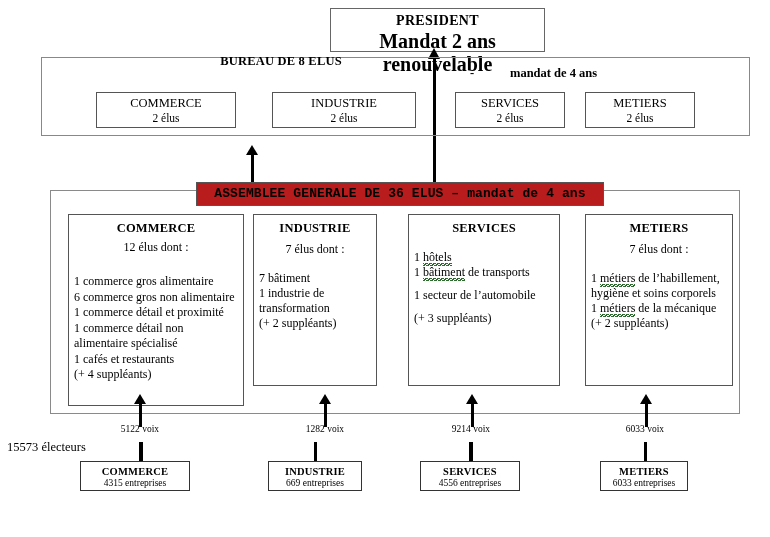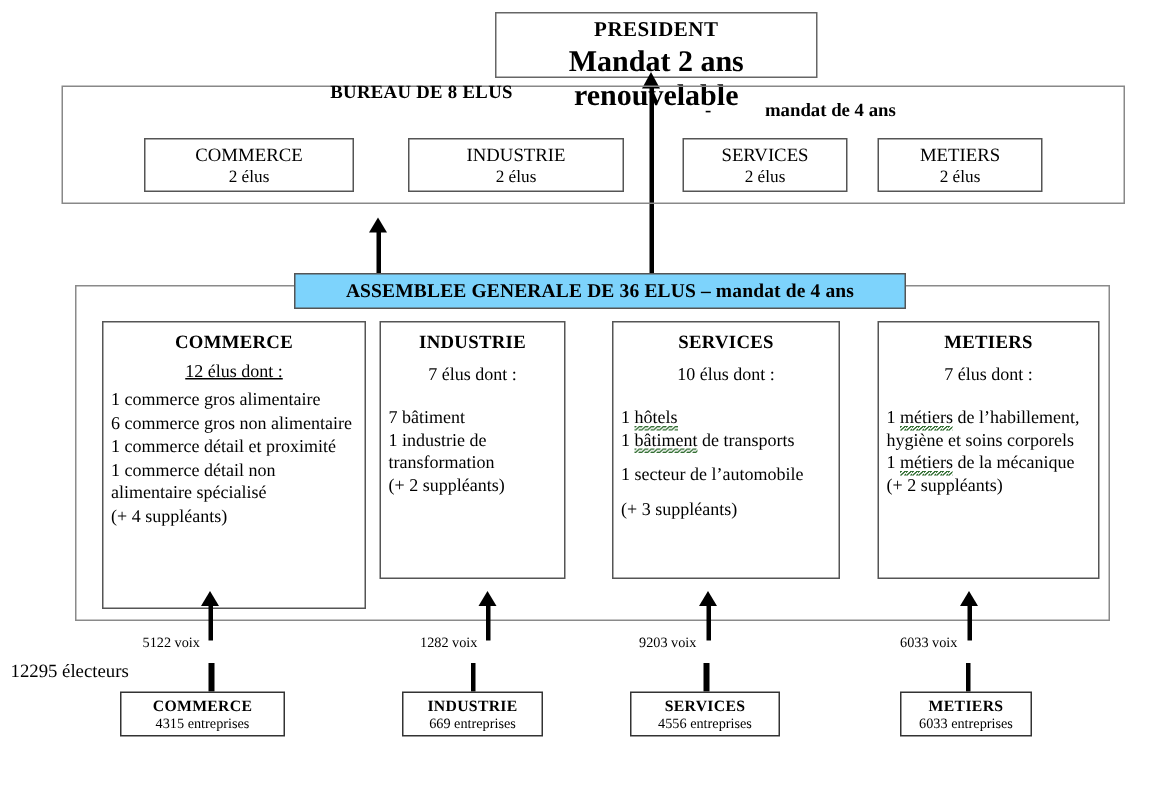--- a/index.html
+++ b/index.html
@@ -37,39 +37,39 @@
   #bc-0{left:96px;width:140px;}
   #bc-1{left:272px;width:144px;}
   #bc-2{left:455px;width:110px;}
   #bc-3{left:585px;width:110px;}
   .bureau-cell .t1{font-size:12.5px;margin-top:3px;}
   .bureau-cell .t2{font-size:11.5px;margin-top:1px;}
 
   
   #assemblee{
     left:196px;top:182px;width:408px;height:24px;
-    border:1px solid #555;background:#7dd3fc;z-index:5;
+    border:1px solid #555;background:#b91c1c;z-index:5;font-family:Liberation Mono, monospace;
   }
   #assemblee .t{font-weight:bold;font-size:13px;line-height:22px;letter-spacing:.1px;}
 
   
   #lower-outer{left:50px;top:190px;width:690px;height:224px;border:1px solid #8a8a8a;}
 
   
   .college{border:1px solid #555;top:214px;background:#fff;}
   #col-0{left:68px;width:176px;height:192px;}
   #col-1{left:253px;width:124px;height:172px;}
   #col-2{left:408px;width:152px;height:172px;}
   #col-3{left:585px;width:148px;height:172px;}
 
   .college .head{font-weight:bold;font-size:12.5px;text-align:center;margin-top:6px;letter-spacing:.2px;}
   .college .sub{font-size:12px;text-align:center;margin-top:6px;}
   .college .lines{font-size:12px;line-height:15px;padding:0 5px;margin-top:8px;}
-  #col-0 .sub{margin-top:4px;text-decoration:underline;}
-  #col-0 .lines{margin-top:4px;line-height:15.5px;}
+  #col-0 .sub{margin-top:4px;}
+  #col-0 .lines{margin-top:19px;line-height:15.5px;}
   #col-1 .lines{margin-top:14px;}
   #col-2 .lines{margin-top:14px;}
   #col-3 .lines{margin-top:14px;}
   .college .lines div{white-space:normal;}
   .spacer{height:8px;}
 
   
   .sq{
     background-image:
       repeating-linear-gradient(135deg,#2e6b2e 0 1px,transparent 1px 2px);
@@ -77,21 +77,21 @@
     background-size:4px 3px;
     background-position:0 100%;
     padding-bottom:2px;
   }
 
   
   .vline{position:absolute;background:#000;}
   .arrow-up{position:absolute;width:0;height:0;border-left:6px solid transparent;border-right:6px solid transparent;}
 
   
-  .voix{position:absolute;font-size:9.5px;width:90px;}
+  .voix{position:absolute;font-size:9.5px;text-align:center;width:90px;}
   #electeurs{position:absolute;left:7px;top:440px;font-size:12.5px;}
 
   .bottom-box{border:1px solid #333;height:30px;top:461px;}
   #bb-0{left:80px;width:110px;}
   #bb-1{left:268px;width:94px;}
   #bb-2{left:420px;width:100px;}
   #bb-3{left:600px;width:88px;}
   .bottom-box .n{font-weight:bold;font-size:10.5px;margin-top:4px;text-align:center;letter-spacing:.2px;}
   .bottom-box .e{font-size:9.5px;text-align:center;margin-top:1px;}
 </style>
@@ -140,37 +140,37 @@
   </div>
 
   <div class="box college" id="col-0">
     <div class="head">COMMERCE</div>
     <div class="sub">12 élus dont :</div>
     <div class="lines">
       <div>1 commerce gros alimentaire</div>
       <div>6 commerce gros non alimentaire</div>
       <div>1 commerce détail et proximité</div>
       <div>1 commerce détail non alimentaire spécialisé</div>
+      <div>1 cafés et restaurants</div>
       <div>(+ 4 suppléants)</div>
     </div>
   </div>
 
   <div class="box college" id="col-1">
     <div class="head">INDUSTRIE</div>
     <div class="sub">7 élus dont :</div>
     <div class="lines">
       <div>7 bâtiment</div>
       <div>1 industrie de transformation</div>
       <div>(+ 2 suppléants)</div>
     </div>
   </div>
 
   <div class="box college" id="col-2">
     <div class="head">SERVICES</div>
-    <div class="sub">10 élus dont :</div>
     <div class="lines">
       <div>1 <span class="sq">hôtels</span></div>
       <div>1 <span class="sq">bâtiment</span> de transports</div>
       <div class="spacer"></div>
       <div>1 secteur de l’automobile</div>
       <div class="spacer"></div>
       <div>(+ 3 suppléants)</div>
     </div>
   </div>
 
@@ -191,29 +191,29 @@
   <div class="arrow-up" style="left:319px;top:394px;border-bottom:10px solid #000;"></div>
 
   <div class="vline" style="left:471px;top:403px;width:3px;height:24px;"></div>
   <div class="arrow-up" style="left:466px;top:394px;border-bottom:10px solid #000;"></div>
 
   <div class="vline" style="left:645px;top:403px;width:3px;height:24px;"></div>
   <div class="arrow-up" style="left:640px;top:394px;border-bottom:10px solid #000;"></div>
 
   <div class="voix" style="left:95px;top:424px;">5122 voix</div>
   <div class="voix" style="left:280px;top:424px;">1282 voix</div>
-  <div class="voix" style="left:426px;top:424px;">9203 voix</div>
+  <div class="voix" style="left:426px;top:424px;">9214 voix</div>
   <div class="voix" style="left:600px;top:424px;">6033 voix</div>
 
   <div class="vline" style="left:139px;top:442px;width:4px;height:19px;"></div>
   <div class="vline" style="left:314px;top:442px;width:3px;height:19px;"></div>
   <div class="vline" style="left:469px;top:442px;width:4px;height:19px;"></div>
   <div class="vline" style="left:644px;top:442px;width:3px;height:19px;"></div>
 
-  <div id="electeurs">12295 électeurs</div>
+  <div id="electeurs">15573 électeurs</div>
 
   <div class="box bottom-box" id="bb-0">
     <div class="n">COMMERCE</div>
     <div class="e">4315 entreprises</div>
   </div>
   <div class="box bottom-box" id="bb-1">
     <div class="n">INDUSTRIE</div>
     <div class="e">669 entreprises</div>
   </div>
   <div class="box bottom-box" id="bb-2">

